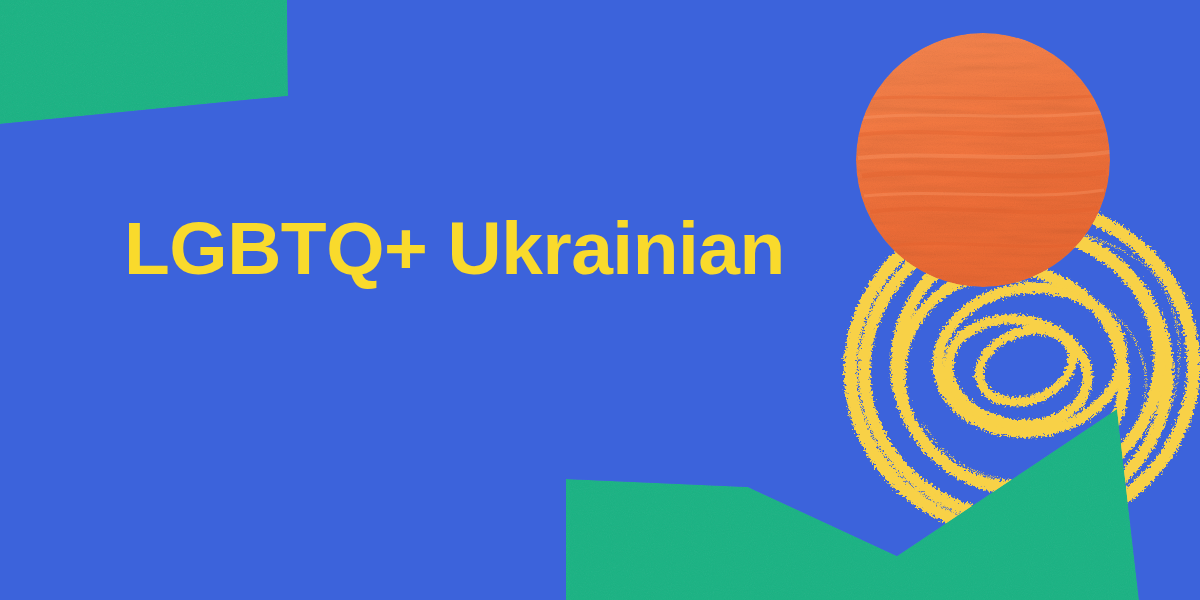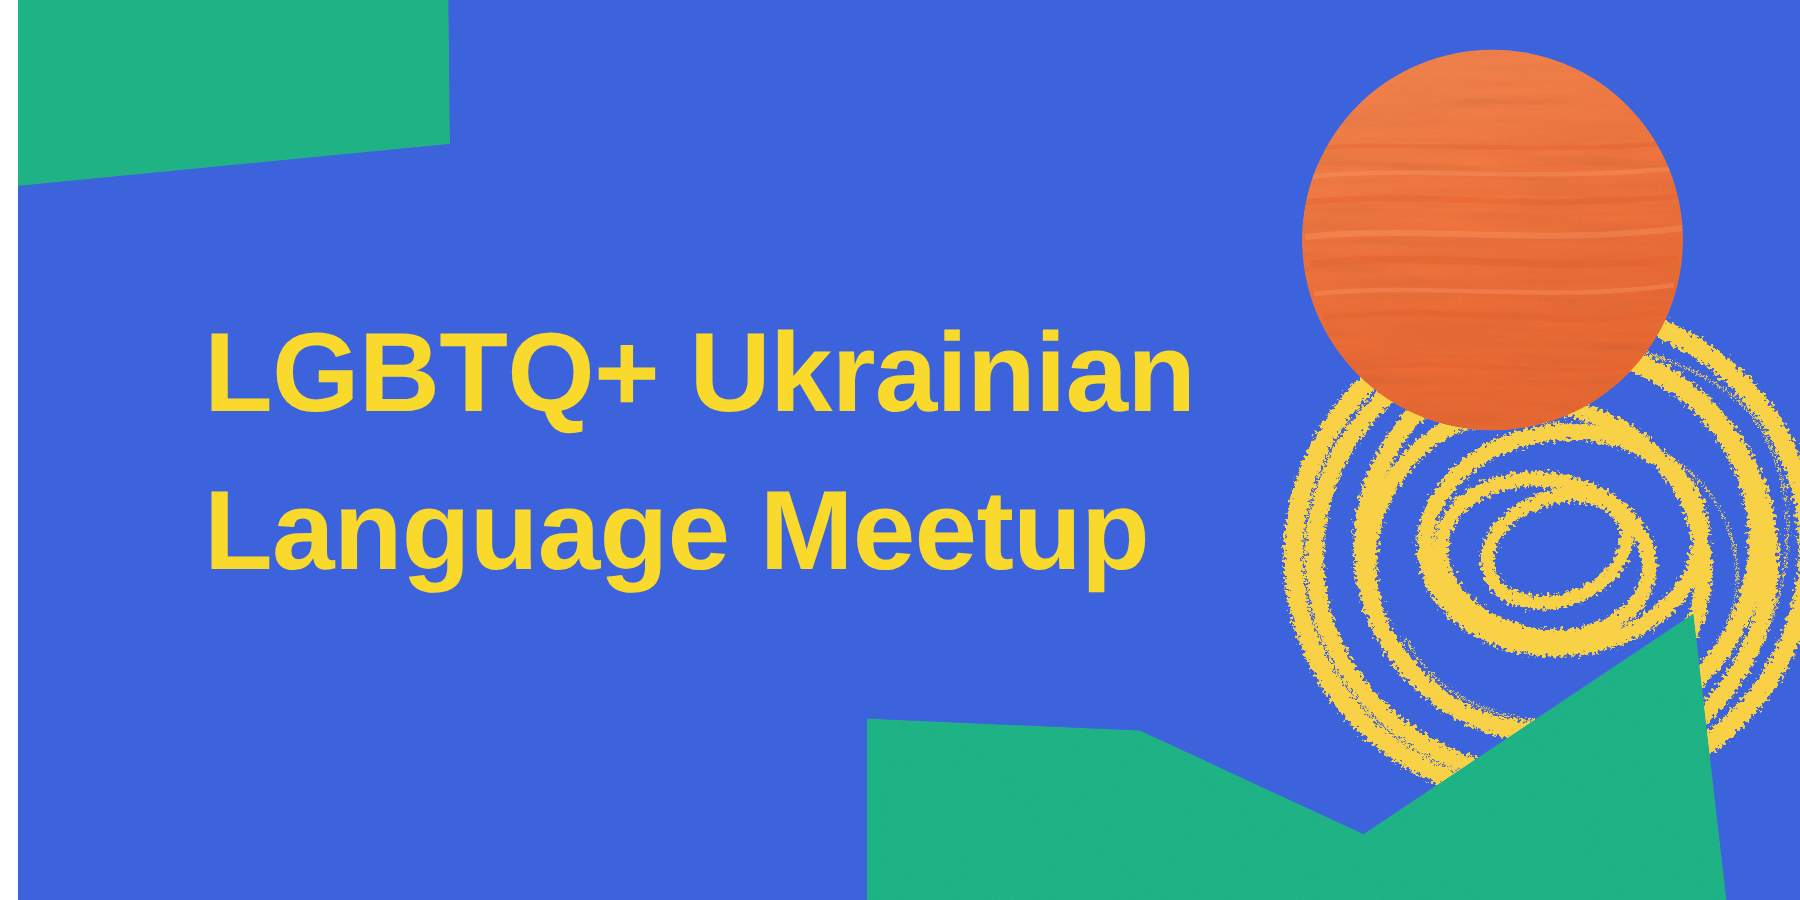--- a/index.html
+++ b/index.html
@@ -11,21 +11,21 @@
   #banner {
     position: relative;
     width: 1200px;
     height: 600px;
     overflow: hidden;
     font-family: "Liberation Sans", sans-serif;
   }
   .layer {
     position: absolute;
     top: 0;
-    left: 12px;
+    left: 0;
     width: 1088px;
     height: 600px;
   }
   #bg-layer { z-index: 0; }
   #scribble-layer { z-index: 1; }
   #circle-layer { z-index: 2; }
   #green-top-layer { z-index: 3; }
   #green-bottom-layer { z-index: 4; }
   #title-layer { z-index: 5; }
 
@@ -172,17 +172,16 @@
         <polygon points="566,479 748,487 897,556 1117,409 1139,600 566,600" fill="#18B383"></polygon>
         <rect x="560" y="400" width="600" height="210" filter="url(#feltB)" opacity="0.33" style="mix-blend-mode:multiply"></rect>
         <rect x="560" y="400" width="600" height="210" filter="url(#feltB)" opacity="0.20" style="mix-blend-mode:screen"></rect>
       </g>
     </svg>
   </div>
 
   <div class="layer" id="title-layer">
     <div class="title-block">
       <span class="title-line">LGBTQ+ Ukrainian</span>
-      <span class="title-line">Language Meetup</span>
     </div>
   </div>
 
 </div>
 
 </body></html>

